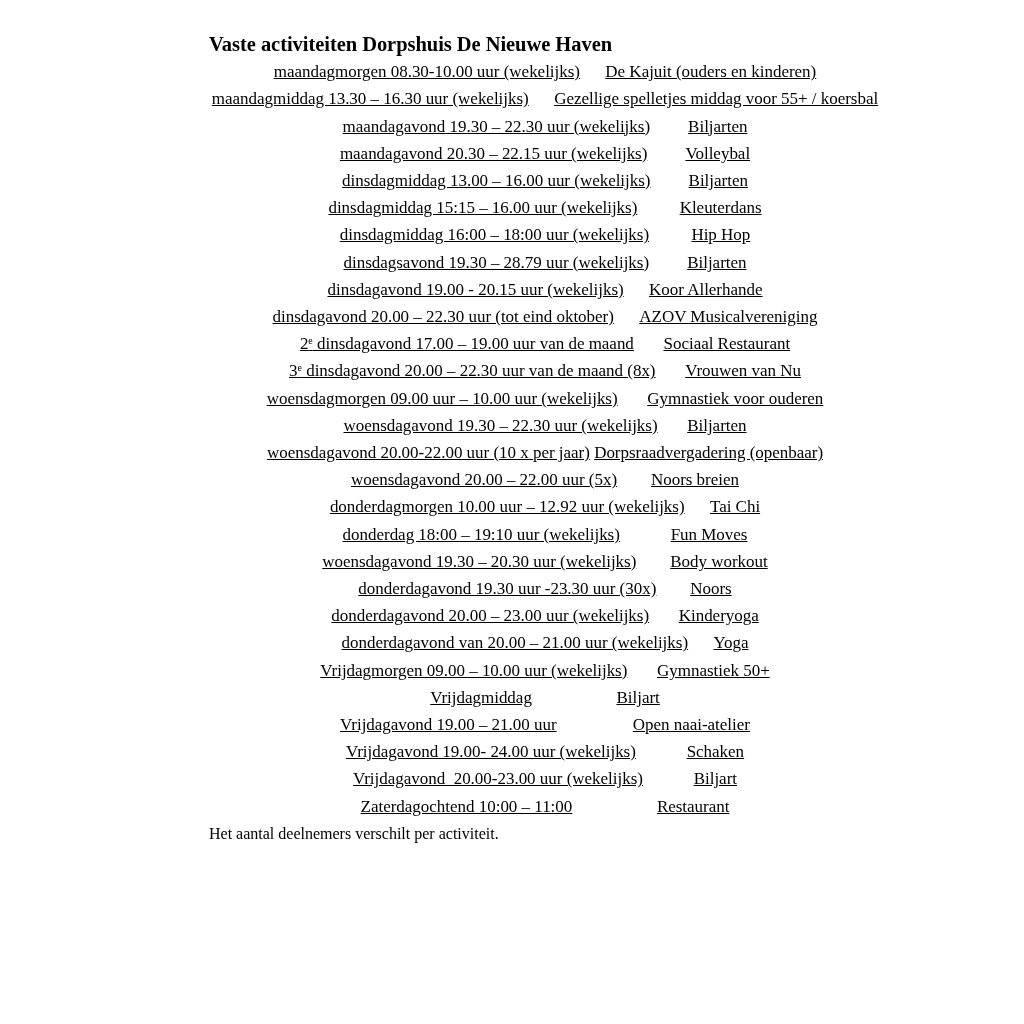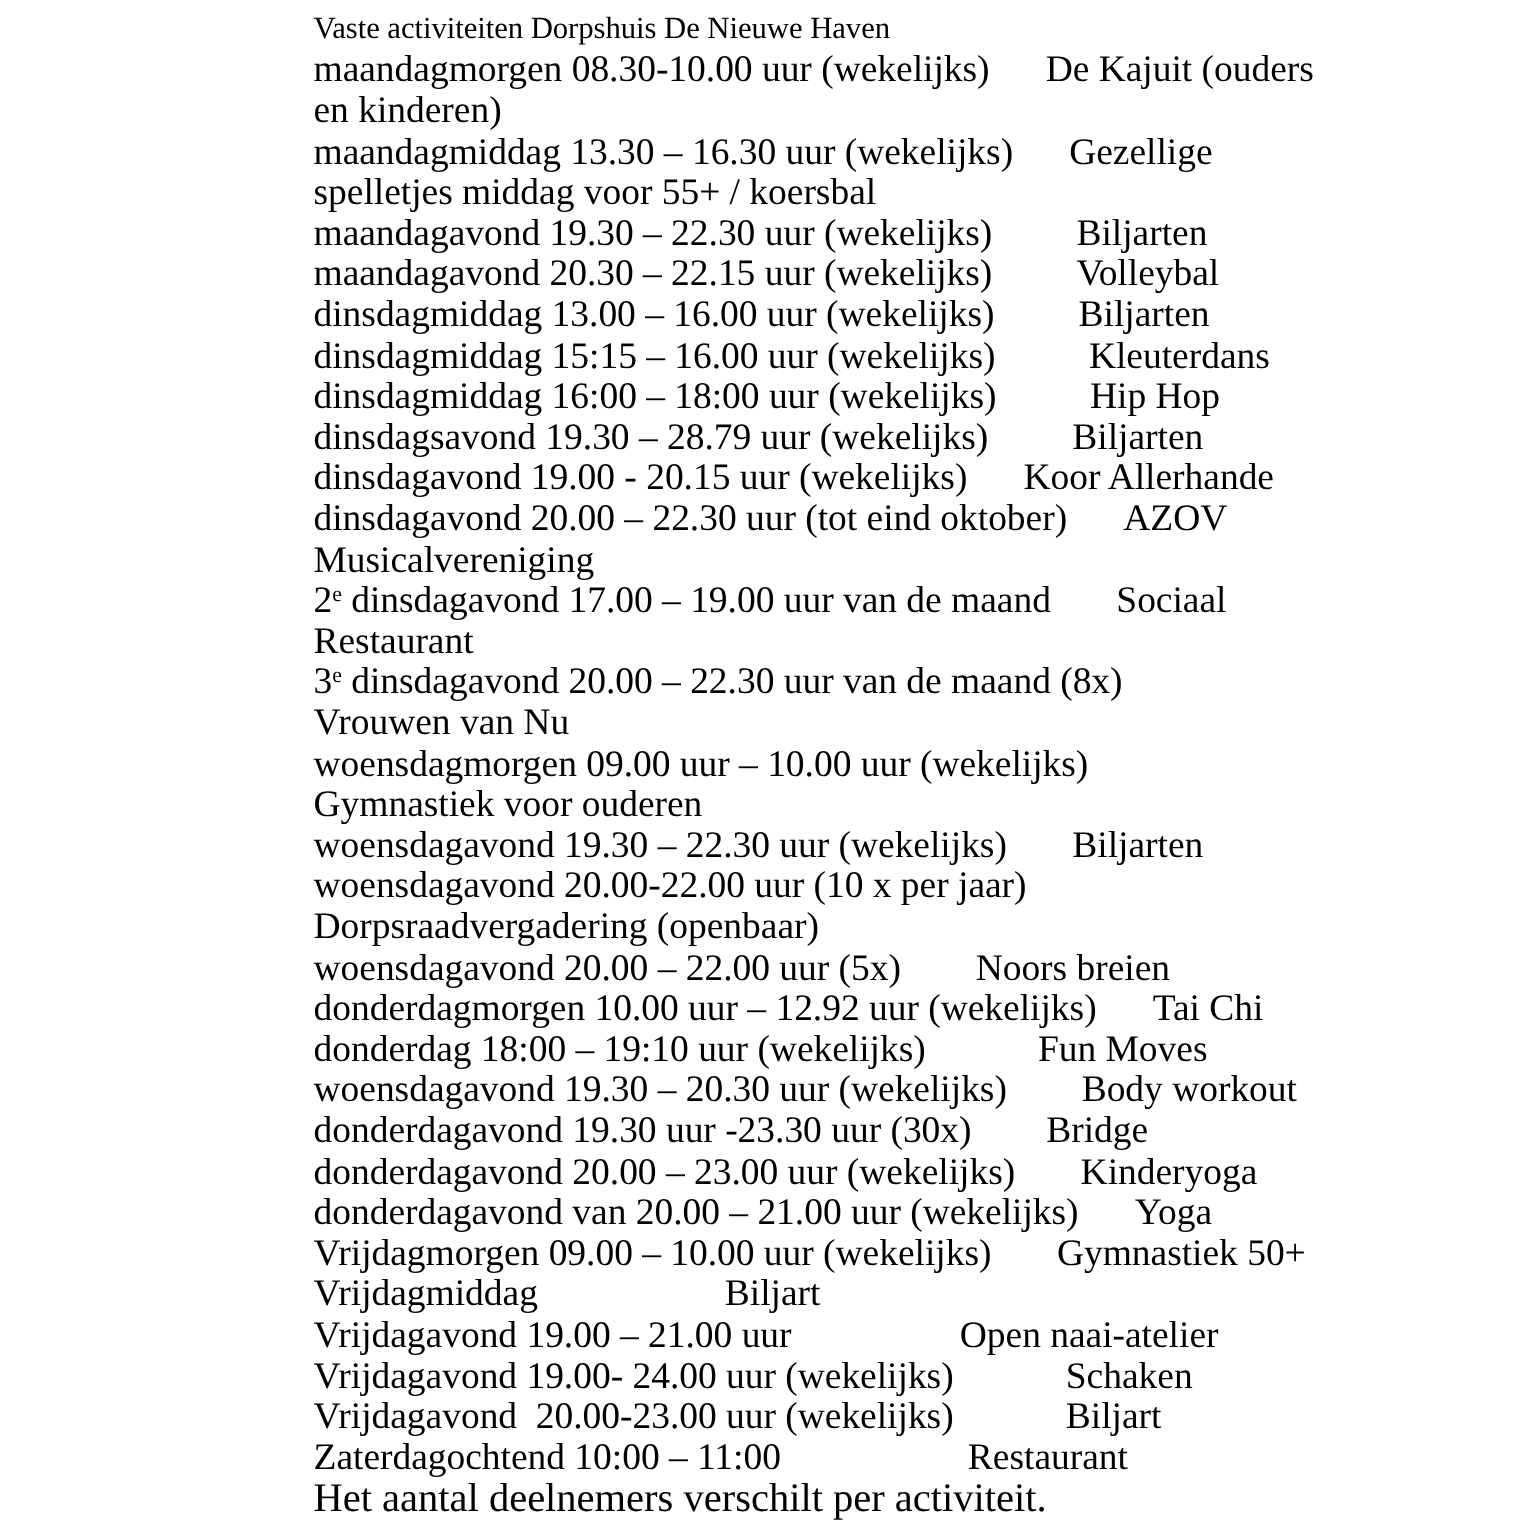--- a/index.html
+++ b/index.html
@@ -15,51 +15,53 @@
     overflow: hidden;
   }
   #doc {
     position: absolute;
     left: 209px;
     top: 6px;
     width: 672px;
   }
   .title {
     font-size: 20.5px;
-    font-weight: normal;
+    font-weight: bold;
     line-height: 27.2px;
     letter-spacing: -0.05px;
     white-space: nowrap;
+    margin-top: 25px;
   }
   .entry {
-    font-size: 25px;
+    font-size: 17px;
     line-height: 27.2px;
-    text-align: left;
+    text-align: center;
     letter-spacing: -0.02px;
     word-spacing: 0px;
     text-indent: 0;
+    text-decoration: underline;
   }
   .entry .when {
     white-space: pre;
   }
   .entry .what {
     white-space: pre-wrap;
   }
   .gap {
     display: inline-block;
     white-space: pre;
   }
   sup.ord {
     font-size: 0.58em;
     vertical-align: 0.52em;
     line-height: 0;
     letter-spacing: 0;
   }
   .note {
-    font-size: 27px;
+    font-size: 16px;
     line-height: 27.2px;
     white-space: nowrap;
   }
 </style>
 </head>
 <body>
 
 <div id="doc">
 
   <div class="title">Vaste activiteiten Dorpshuis De Nieuwe Haven</div>
@@ -77,21 +79,21 @@
       <div class="entry"><span class="when">dinsdagavond 20.00 – 22.30 uur (tot eind oktober)</span><span class="gap">      </span><span class="what">AZOV Musicalvereniging</span></div>
       <div class="entry"><span>2</span><sup class="ord">e</sup><span class="when"> dinsdagavond 17.00 – 19.00 uur van de maand</span><span class="gap">       </span><span class="what">Sociaal Restaurant</span></div>
       <div class="entry"><span>3</span><sup class="ord">e</sup><span class="when"> dinsdagavond 20.00 – 22.30 uur van de maand (8x)</span><span class="gap">       </span><span class="what">Vrouwen van Nu</span></div>
       <div class="entry"><span class="when">woensdagmorgen 09.00 uur – 10.00 uur (wekelijks)</span><span class="gap">       </span><span class="what">Gymnastiek voor ouderen</span></div>
       <div class="entry"><span class="when">woensdagavond 19.30 – 22.30 uur (wekelijks)</span><span class="gap">       </span><span class="what">Biljarten</span></div>
       <div class="entry"><span class="when">woensdagavond 20.00-22.00 uur (10 x per jaar)</span><span class="gap"> </span><span class="what">Dorpsraadvergadering (openbaar)</span></div>
       <div class="entry"><span class="when">woensdagavond 20.00 – 22.00 uur (5x)</span><span class="gap">        </span><span class="what">Noors breien</span></div>
       <div class="entry"><span class="when">donderdagmorgen 10.00 uur – 12.92 uur (wekelijks)</span><span class="gap">      </span><span class="what">Tai Chi</span></div>
       <div class="entry"><span class="when">donderdag 18:00 – 19:10 uur (wekelijks)</span><span class="gap">            </span><span class="what">Fun Moves</span></div>
       <div class="entry"><span class="when">woensdagavond 19.30 – 20.30 uur (wekelijks)</span><span class="gap">        </span><span class="what">Body workout</span></div>
-      <div class="entry"><span class="when">donderdagavond 19.30 uur -23.30 uur (30x)</span><span class="gap">        </span><span class="what">Bridge</span></div>
+      <div class="entry"><span class="when">donderdagavond 19.30 uur -23.30 uur (30x)</span><span class="gap">        </span><span class="what">Noors</span></div>
       <div class="entry"><span class="when">donderdagavond 20.00 – 23.00 uur (wekelijks)</span><span class="gap">       </span><span class="what">Kinderyoga</span></div>
       <div class="entry"><span class="when">donderdagavond van 20.00 – 21.00 uur (wekelijks)</span><span class="gap">      </span><span class="what">Yoga</span></div>
       <div class="entry"><span class="when">Vrijdagmorgen 09.00 – 10.00 uur (wekelijks)</span><span class="gap">       </span><span class="what">Gymnastiek 50+</span></div>
       <div class="entry"><span class="when">Vrijdagmiddag</span><span class="gap">                    </span><span class="what">Biljart</span></div>
       <div class="entry"><span class="when">Vrijdagavond 19.00 – 21.00 uur</span><span class="gap">                  </span><span class="what">Open naai-atelier</span></div>
       <div class="entry"><span class="when">Vrijdagavond 19.00- 24.00 uur (wekelijks)</span><span class="gap">            </span><span class="what">Schaken</span></div>
       <div class="entry"><span class="when">Vrijdagavond  20.00-23.00 uur (wekelijks)</span><span class="gap">            </span><span class="what">Biljart</span></div>
       <div class="entry"><span class="when">Zaterdagochtend 10:00 – 11:00</span><span class="gap">                    </span><span class="what">Restaurant</span></div>
     </div>
 

